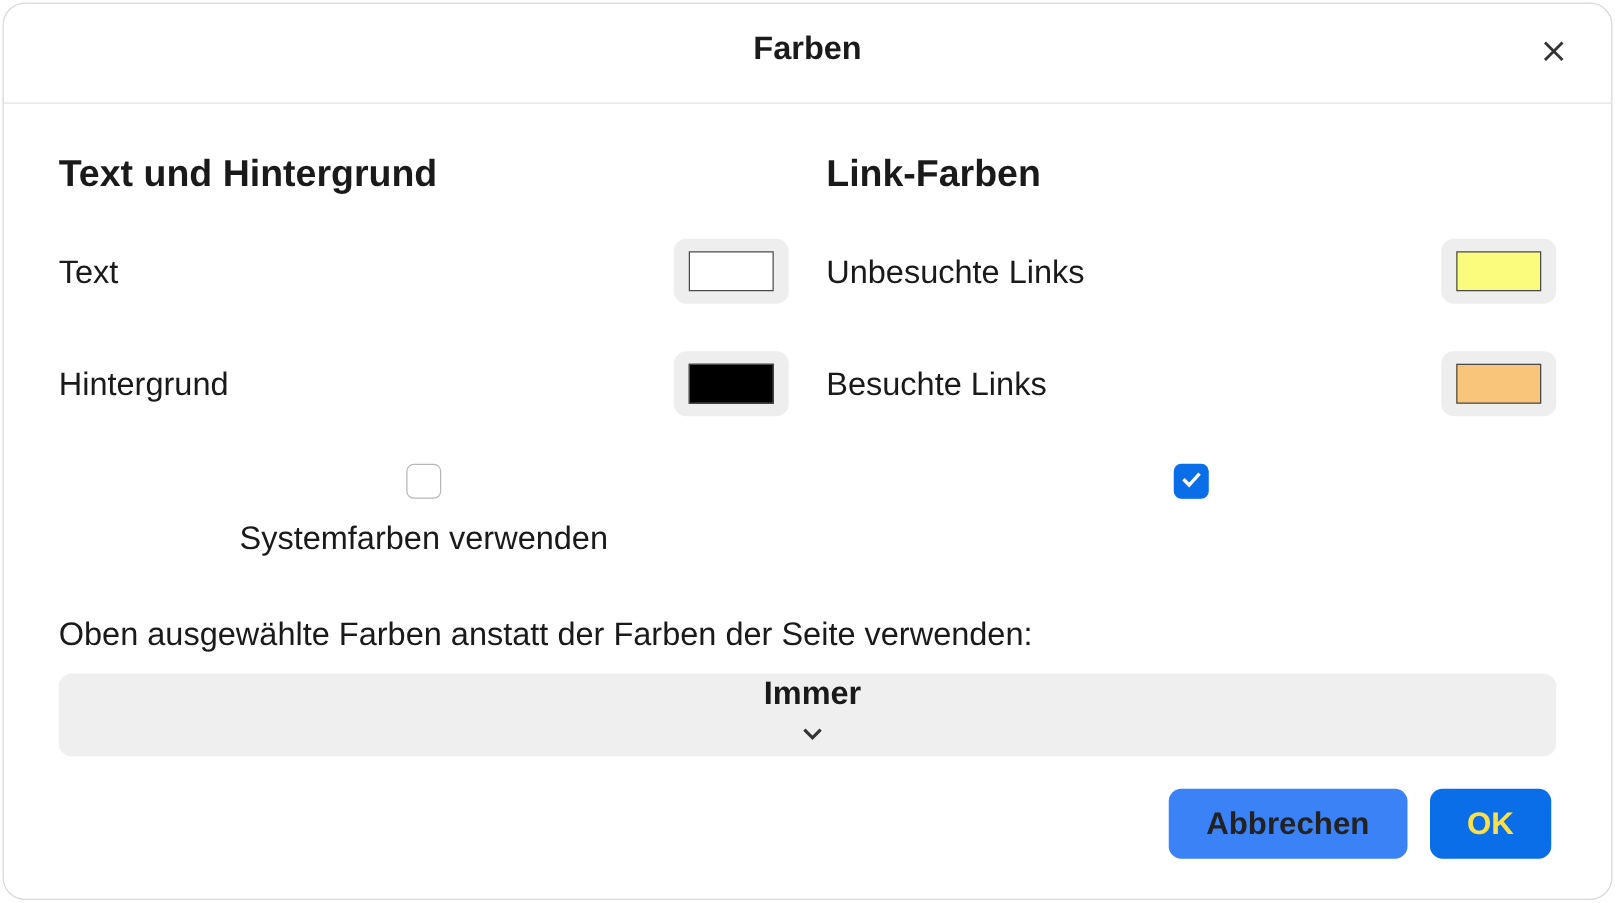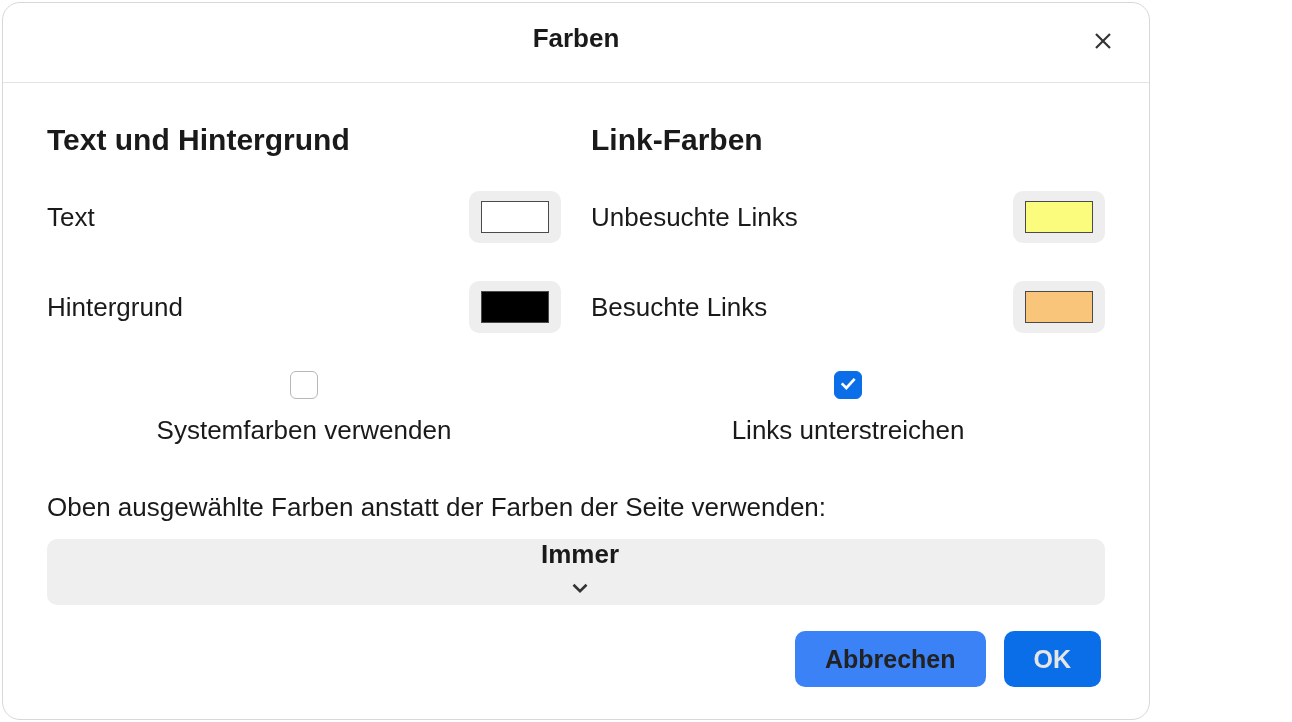--- a/index.html
+++ b/index.html
@@ -6,21 +6,21 @@
   html, body {
     margin: 0;
     padding: 0;
     width: 1292px;
     height: 722px;
     font-family: -apple-system, "Helvetica Neue", Arial, sans-serif;
     background: #fff;
     color: #1a1a1a;
   }
   .dialog {
-    width: 1148px;
+    width: 1288px;
     height: 718px;
     margin: 2px;
     border: 1px solid #d8d8d8;
     border-radius: 18px;
     background: #fff;
     display: flex;
     flex-direction: column;
     overflow: hidden;
   }
   .titlebar {
@@ -172,21 +172,21 @@
     justify-content: center;
     cursor: pointer;
     min-width: 88px;
   }
   .btn.secondary {
     background: #3b82f6;
     color: #222;
   }
   .btn.primary {
     background: #0a6ee8;
-    color: #e5e5e5;
+    color: #fde047;
   }
 </style>
 </head>
 <body>
 
 <div class="dialog">
 
   <div class="titlebar">
     <h1>Farben</h1>
     <div class="close-btn">
@@ -244,21 +244,20 @@
         </div>
 
         <div class="check-row">
           <div class="checkbox checked">
             <span>
               <svg viewBox="0 0 24 24">
                   <polyline points="4.5 12.5 10 18 20 7"></polyline>
                 </svg>
             </span>
           </div>
-          <div class="check-label">Links unterstreichen</div>
         </div>
       </div>
 
     </div>
 
     <div class="override-label">Oben ausgewählte Farben anstatt der Farben der Seite verwenden:</div>
 
     <div class="select">
       <div class="select-value">Immer</div>
       <span class="chevron">

